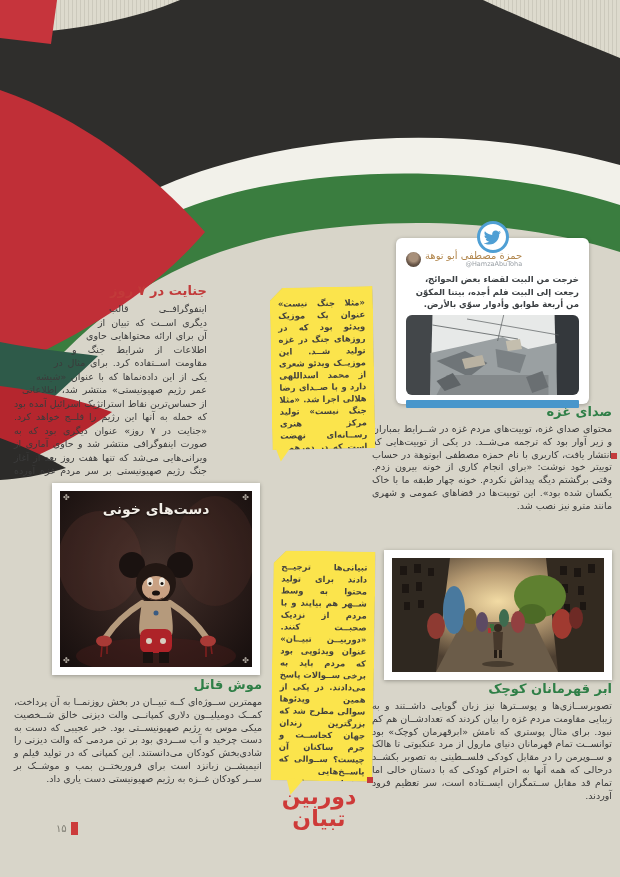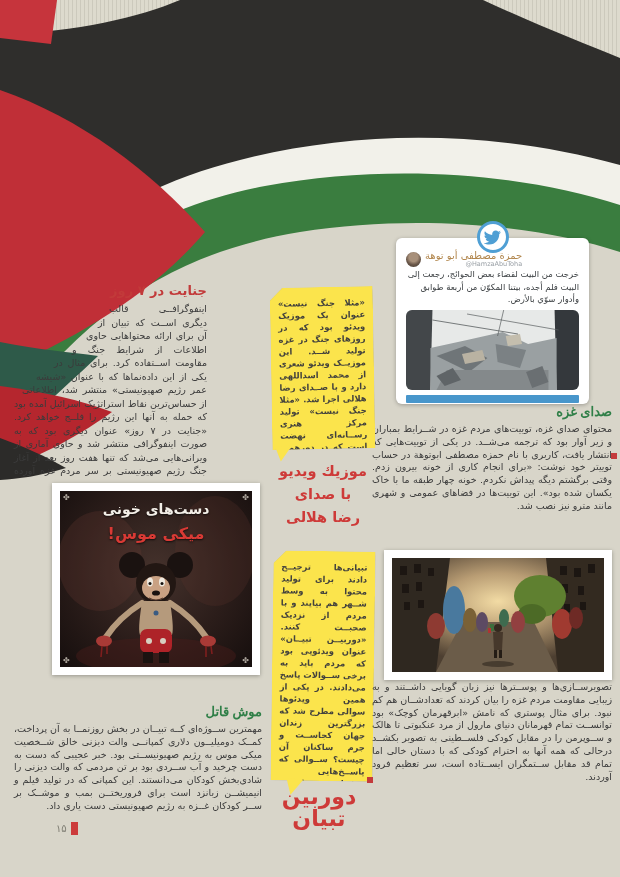--- a/index.html
+++ b/index.html
@@ -13,21 +13,21 @@
     position:absolute;left:0;top:0;width:620px;height:222px;
     background:repeating-linear-gradient(90deg,#ccc9bc 0 1.5px,#dddacd 1.5px 4px);
   }
   
   .flag{position:absolute;left:0;top:0;width:620px;height:500px;}
   
   .article{position:absolute;direction:rtl;}
   .article h3{
     margin:0 0 3px 0;font-size:13px;font-weight:bold;line-height:16px;text-align:right;
   }
-  .h-green{color:#2f7f47;font-family:Liberation Serif, serif;}
+  .h-green{color:#2f7f47;}
   .h-red{color:#c23a3a;}
   .article p{
     margin:0;font-size:9.5px;line-height:12.8px;text-align:justify;color:#3b3b3b;
   }
   .stair{float:left;clear:left;height:13.5px;}
   .crime p{line-height:13.5px;}
   
   .note{
     position:absolute;background:#fbe44c;
     box-shadow:2px 3px 5px rgba(40,40,30,.25);
@@ -57,21 +57,21 @@
     display:flex;align-items:center;justify-content:center;box-sizing:border-box;
   }
   .tweet-user{display:flex;direction:ltr;align-items:center;gap:4px;margin-top:4px;}
   .tweet-avatar{
     width:15px;height:15px;border-radius:50%;
     background:radial-gradient(circle at 50% 35%,#a8907a 0 35%,#6b584a 60%,#3e332b 100%);
   }
   .tweet-name{font-size:10px;font-weight:normal;color:#b2874e;line-height:9px;text-align:right;}
   .tweet-handle{font-size:6.5px;color:#9aa0a6;line-height:8px;text-align:right;}
   .tweet-body{
-    direction:rtl;text-align:right;font-size:8.5px;line-height:12.5px;color:#3c4043;
+    direction:rtl;text-align:right;font-size:8.5px;line-height:12.5px;color:#3c4043;margin-top:5px;font-weight:bold;
   }
   .tweet-photo{margin-top:4px;height:80px;border-radius:6px;overflow:hidden;}
   .tweet-bar{margin-top:5px;height:8px;background:#4896cb;border-radius:1px;}
   
   .pic-card{
     position:absolute;background:#fff;box-shadow:0 1px 4px rgba(0,0,0,.3);
     box-sizing:border-box;padding:8px;
   }
   .mickey-inner{
     position:relative;width:100%;height:100%;overflow:hidden;
@@ -153,34 +153,28 @@
   <div class="article crime" style="left:14px;top:283px;width:193px;">
     <h3 class="h-red">جنایت در ۷ روز</h3>
     <p><span class="stair" style="width:95px;"></span><span class="stair" style="width:84px;"></span><span class="stair" style="width:72px;"></span><span class="stair" style="width:58px;"></span><span class="stair" style="width:40px;"></span><span class="stair" style="width:22px;"></span><span class="stair" style="width:8px;"></span><span>اینفوگرافــی قالب دیگری اســت که تبیان از آن برای ارائه محتواهایی حاوی اطلاعات از شرایط جنگ و مقاومت اســتفاده کرد. برای مثال در یکی از این داده‌نماها که با عنوان «شیشه عمر رژیم صهیونیستی» منتشر شد، اطلاعاتی از حساس‌ترین نقاط استراتژیک اسرائیل آمده بود که حمله به آنها این رژیم را فلــج خواهد کرد. «جنایت در ۷ روز» عنوان دیگری بود که به صورت اینفوگرافی منتشر شد و حاوی آماری از ویرانی‌هایی می‌شد که تنها هفت روز بعد از آغاز جنگ رژیم صهیونیستی بر سر مردم غزه آورده بود.</span></p>
   </div>
 
   <div class="note" style="left:271px;top:287px;width:103px;height:162px;transform:rotate(-1deg);">
     <div class="fold"></div>
     <div class="note-text">«مثلا جنگ نیست» عنوان یک موزیک ویدئو بود که در روزهای جنگ در غزه تولید شــد. این موزیــک ویدئو شعری از محمد اسداللهی دارد و با صــدای رضا هلالی اجرا شد. «مثلا جنگ نیست» تولید مرکز هنری رســانه‌ای نهضت است که در دورهمی دلارام، دورهمــی بانوان و دختران تهران در مصلی در ۲۶ آبان رونمایی شد...</div>
   </div>
   <div class="note-tail" style="left:276px;top:446px;border-top:15px solid #fbe44c;border-left:4px solid transparent;border-right:13px solid transparent;transform:rotate(-6deg);"></div>
-  <div class="banner" style="left:272px;top:460px;width:102px;font-size:14.5px;line-height:23px;">
-    <div>موزیك ویدیو</div>
-    <div>با صدای</div>
-    <div>رضا هلالی</div>
-  </div>
 
   <div class="pic-card" style="left:52px;top:483px;width:208px;height:192px;">
     <div class="mickey-inner">
       <span class="ornament" style="left:3px;top:2px;">✤</span>
       <span class="ornament" style="right:3px;top:2px;">✤</span>
       <span class="ornament" style="left:3px;bottom:2px;">✤</span>
       <span class="ornament" style="right:3px;bottom:2px;">✤</span>
       <div class="mickey-title mt1">دست‌های خونی</div>
-      <div class="mickey-title mt2">میکی موس!</div>
       <svg width="100%" height="100%" viewBox="0 0 192 176">
         <ellipse cx="40" cy="70" rx="42" ry="50" fill="#6b3a33" opacity="0.25"></ellipse>
         <ellipse cx="155" cy="60" rx="40" ry="55" fill="#5a332c" opacity="0.25"></ellipse>
         <ellipse cx="96" cy="165" rx="80" ry="18" fill="#4a1d1b" opacity="0.45"></ellipse>
         <circle cx="72" cy="74" r="13" fill="#1a1210"></circle>
         <circle cx="120" cy="74" r="13" fill="#1a1210"></circle>
         <circle cx="96" cy="92" r="20" fill="#221713"></circle>
         <ellipse cx="96" cy="97" rx="14" ry="12" fill="#c9a183"></ellipse>
         <ellipse cx="90" cy="91" rx="3" ry="4.5" fill="#efe9df"></ellipse>
         <ellipse cx="102" cy="91" rx="3" ry="4.5" fill="#efe9df"></ellipse>
@@ -198,21 +192,21 @@
         <rect x="80" y="138" width="32" height="24" rx="7" fill="#ae2328"></rect>
         <circle cx="89" cy="150" r="3" fill="#d8cfc0"></circle>
         <circle cx="103" cy="150" r="3" fill="#d8cfc0"></circle>
         <rect x="83" y="161" width="10" height="11" fill="#1a1210"></rect>
         <rect x="99" y="161" width="10" height="11" fill="#1a1210"></rect>
         <circle cx="96" cy="122" r="2.5" fill="#3a5b82"></circle>
       </svg>
     </div>
   </div>
 
-  <div class="article" style="left:14px;top:704px;width:248px;">
+  <div class="article" style="left:14px;top:677px;width:248px;">
     <h3 class="h-green">موش قاتل</h3>
     <p>مهمترین ســوژه‌ای کــه تبیــان در بخش روزنمــا به آن پرداخت، کمــک دومیلیــون دلاری کمپانــی والت دیزنی خالق شــخصیت میکی موس به رژیم صهیونیســتی بود. خبر عجیبی که دست به دست چرخید و آب ســردی بود بر تن مردمی که والت دیزنی را شادی‌بخش کودکان می‌دانستند. این کمپانی که در تولید فیلم و انیمیشــن زبانزد است برای فروریختــن بمب و موشــک بر ســر کودکان غــزه به رژیم صهیونیستی دست یاری داد.</p>
   </div>
 
   <div class="note" style="left:272px;top:551px;width:102px;height:230px;transform:rotate(0.8deg);">
     <div class="fold"></div>
     <div class="note-text">تبیانی‌ها ترجیــح دادند برای تولید محتوا به وسط شــهر هم بیایند و با مردم از نزدیک صحبــت کنند. «دوربیــن تبیــان» عنوان ویدئویی بود که مردم باید به برخی ســوالات پاسخ می‌دادند. در یکی از همین ویدئوها سوالی مطرح شد که بزرگترین زندان جهان کجاســت و جرم ساکنان آن چیست؟ ســوالی که پاســخ‌هایی متفــاوت داشــت ولی هیــچ کدام غزه نبود؛ سوال‌شــوندگان وقتی اسم غزه را به عنوان پاسخ می‌شنیدند برای‌شان عجیب و دور از ذهن بود.</div>
   </div>
   <div class="note-tail" style="left:286px;top:779px;border-top:16px solid #fbe44c;border-left:5px solid transparent;border-right:12px solid transparent;transform:rotate(4deg);"></div>
   <div class="banner" style="left:266px;top:786px;width:106px;font-size:22px;line-height:22px;">
@@ -265,19 +259,20 @@
         <circle cx="106" cy="70" r="4" fill="#34291f"></circle>
         <path d="M101,74 L111,74 L110,92 L102,92 Z" fill="#46382b"></path>
         <rect x="102" y="92" width="3" height="8" fill="#241c15"></rect>
         <rect x="107" y="92" width="3" height="8" fill="#241c15"></rect>
         <ellipse cx="106" cy="106" rx="16" ry="3" fill="#241c15" opacity="0.5"></ellipse>
       </svg>
     </div>
   </div>
 
   <div class="article" style="left:372px;top:681px;width:240px;">
+    <h3 class="h-green">ابر قهرمانان کوچک</h3>
     <p>تصویرســازی‌ها و پوســترها نیز زبان گویایی داشــتند و به زیبایی مقاومت مردم غزه را بیان کردند که تعدادشــان هم کم نبود. برای مثال پوستری که نامش «ابرقهرمان کوچک» بود توانســت تمام قهرمانان دنیای مارول از مرد عنکبوتی تا هالک و ســوپرمن را در مقابل کودکی فلســطینی به تصویر بکشــد درحالی که همه آنها به احترام کودکی که با دستان خالی اما تمام قد مقابل ســتمگران ایســتاده است، سر تعظیم فرود آوردند.</p>
   </div>
 
   <div class="page-num">۱۵</div>
   <div class="page-num-mark"></div>
 
 </div>
 
 </body></html>

